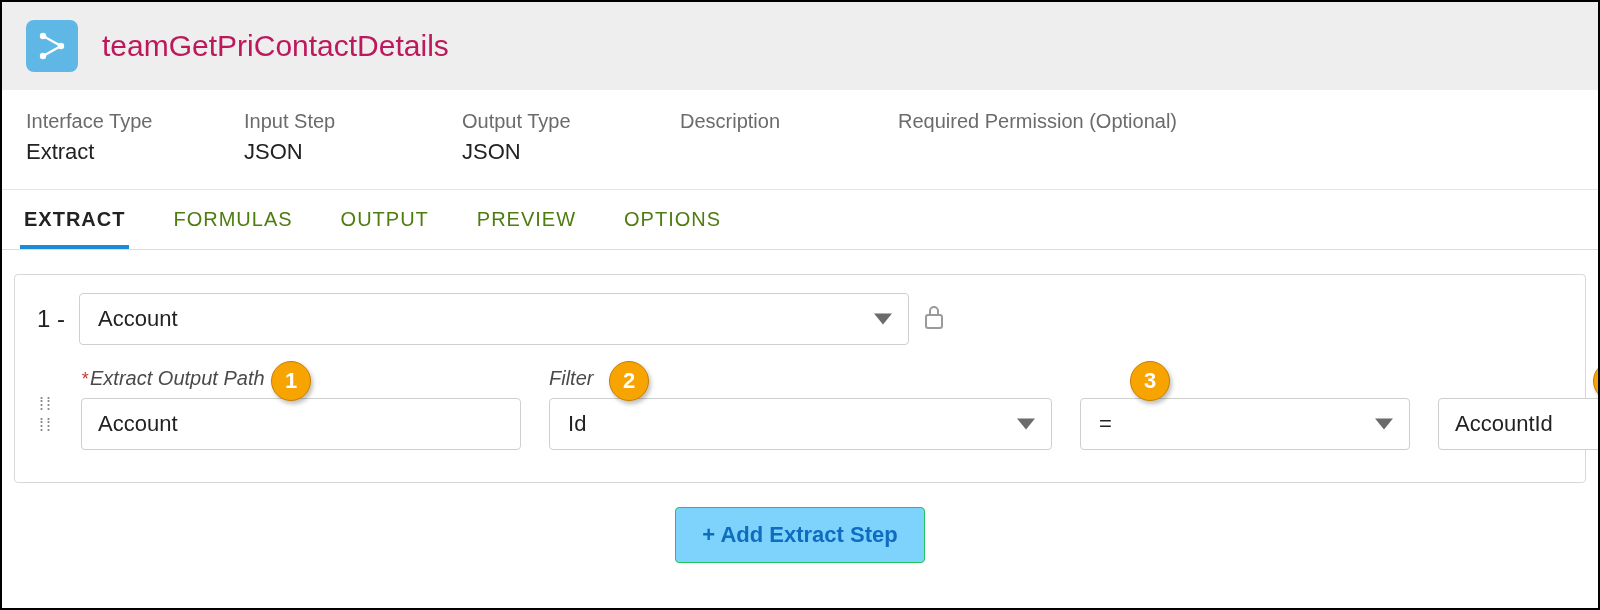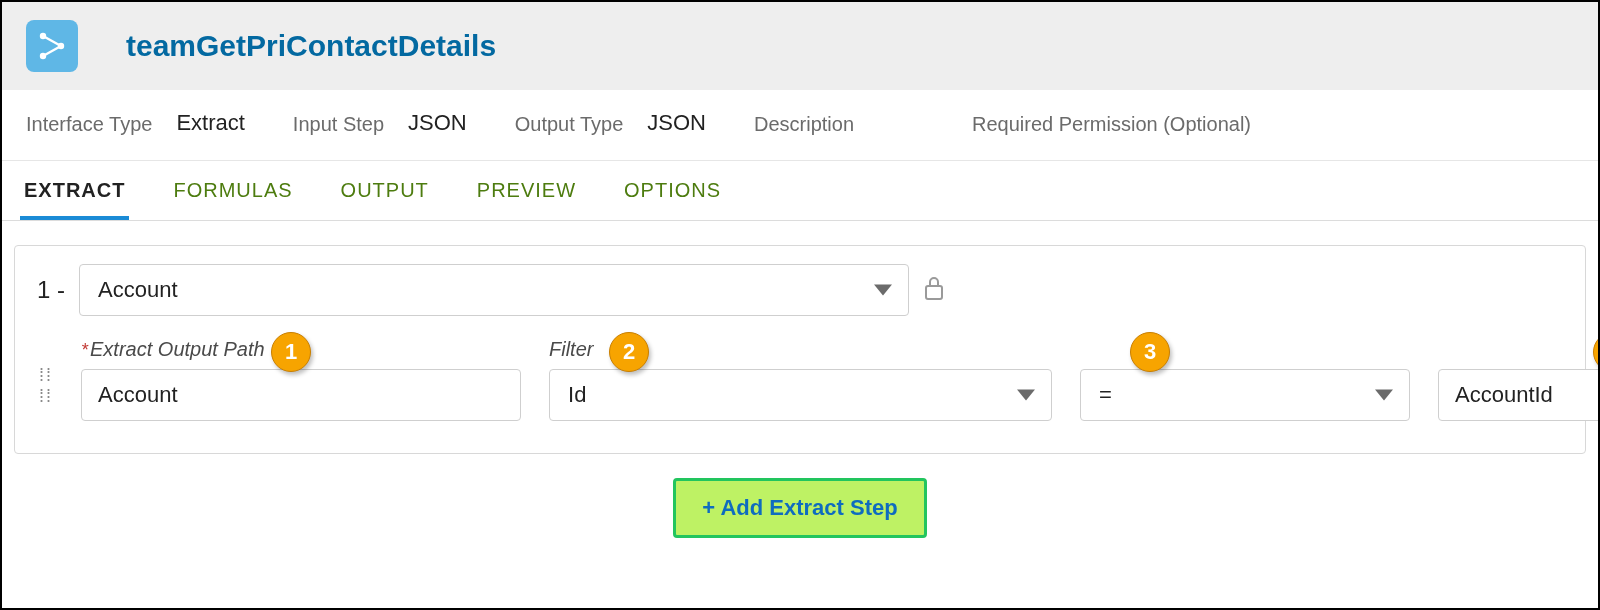--- a/index.html
+++ b/index.html
@@ -30,33 +30,32 @@
     border-radius: 8px;
     background: #5fb7e6;
     display: flex;
     align-items: center;
     justify-content: center;
     flex: none;
   }
   .header-icon svg { display:block; }
   .header-title {
     font-size: 30px;
-    font-weight: 700;
-    color: #0369a1;
-    margin-left: 24px;
+    font-weight: 400;
+    color: #be185d;
   }
 
   .meta {
     background: #fff;
     border-bottom: 1px solid #e6e6e6;
     padding: 20px 24px 24px;
     display: flex;
     gap: 48px;
   }
-  .meta-field { display:flex; flex-direction:row; gap:24px; min-width:170px;align-items:flex-end; }
+  .meta-field { display:flex; flex-direction:column; gap:6px; min-width:170px; }
   .meta-field.wide { min-width:330px; }
   .meta-label { color:#6b6b6b; font-size:20px; }
   .meta-value { color:#222; font-size:22px; }
 
   .tabs {
     display:flex;
     gap:40px;
     padding: 0 18px;
     border-bottom: 1px solid #dcdcdc;
     background:#fff;
@@ -167,23 +166,23 @@
     box-shadow: 2px 3px 4px rgba(0,0,0,0.25);
     z-index:5;
   }
 
   .footer {
     display:flex;
     justify-content:center;
     padding-top: 24px;
   }
   .add-btn {
-    border:3px solid #22c55e;
+    border:1px solid #22c55e;
     border-radius:4px;
-    background:#bef264;
+    background:#7dd3fc;
     padding: 14px 26px;
     font-size:22px;
     color:#0f6cbf;
     font-weight:600;
     cursor:pointer;
   }
 </style>
 </head>
 <body>
 

